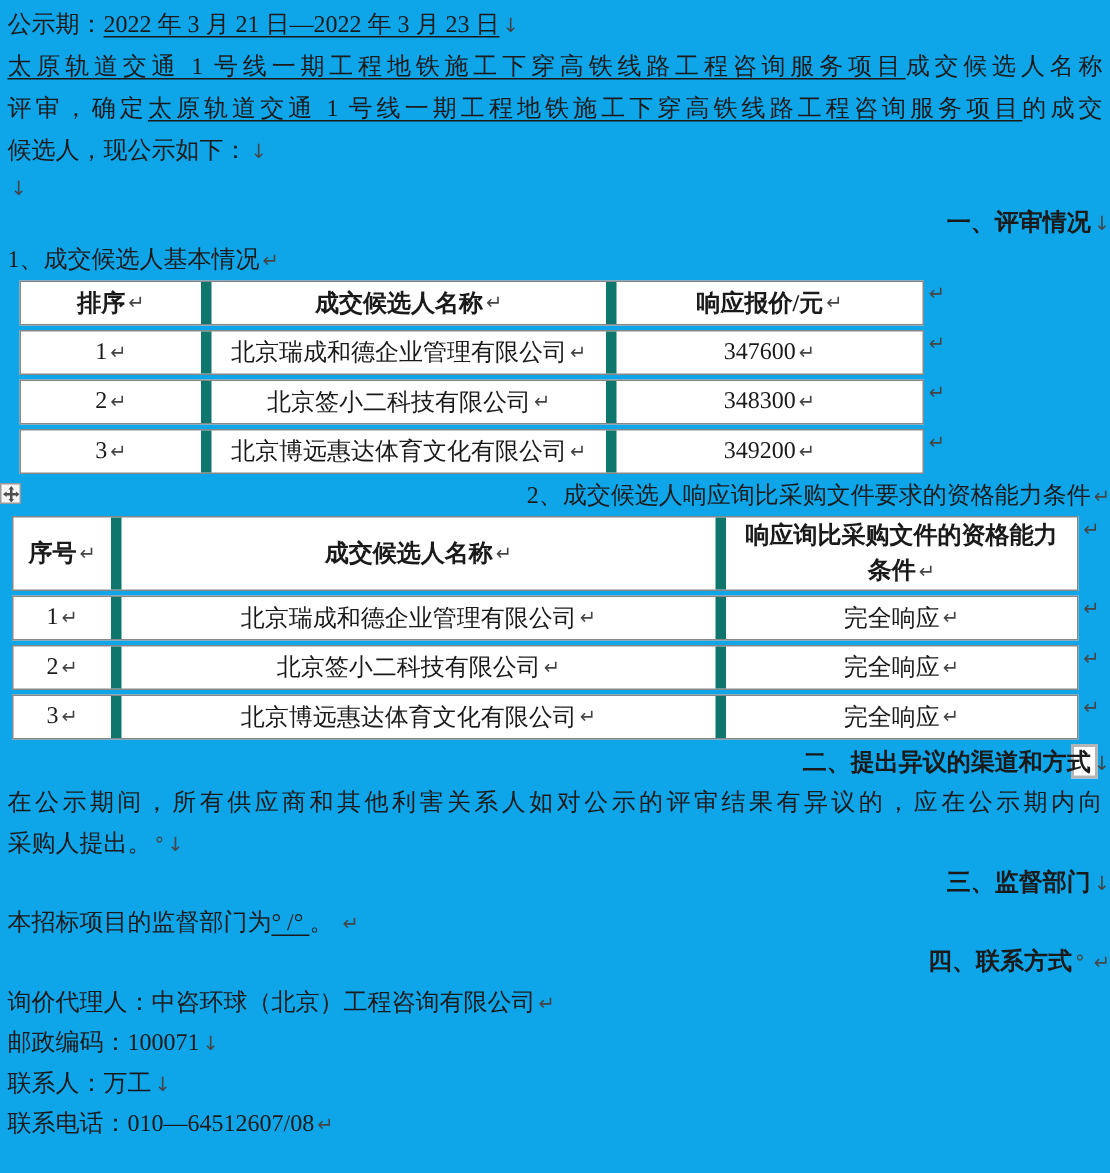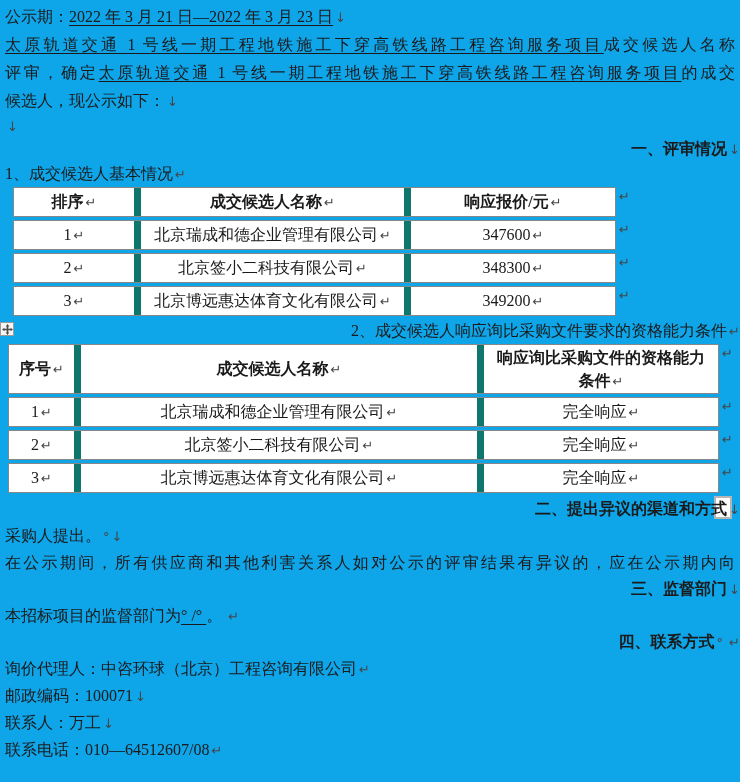--- a/index.html
+++ b/index.html
@@ -212,26 +212,26 @@
           <span class="mk">↵</span>
         </div>
       <span class="mk rend">↵</span>
     </div>
     <span class="resizer"></span>
   </div>
 
   <div class="ln h26 bold mt3">
     <span>二、提出异议的渠道和方式</span><span class="mk">↓</span>
   </div>
-  <div class="ln h27">
-    <span>采购人提出。</span><span class="mk">°</span><span class="mk">↓</span>
-  </div>
   <div class="ln h27 just">
     <span>在公示期间，所有供应商和其他利害关系人如对公示的评审结果有异议的，应在公示期内向</span>
   </div>
+  <div class="ln h27">
+    <span>采购人提出。</span><span class="mk">°</span><span class="mk">↓</span>
+  </div>
 
   <div class="ln h26 bold">
     <span>三、监督部门</span><span class="mk">↓</span>
   </div>
   <div class="ln h27">
     <span>本招标项目的监督部门为</span><span class="u">°&nbsp;/°&nbsp;</span><span>。</span><span class="mk sp6">↵</span>
   </div>
 
   <div class="ln h26">
     <span class="bold">四、联系方式</span><span class="mk">°</span><span class="mk sp6">↵</span>

